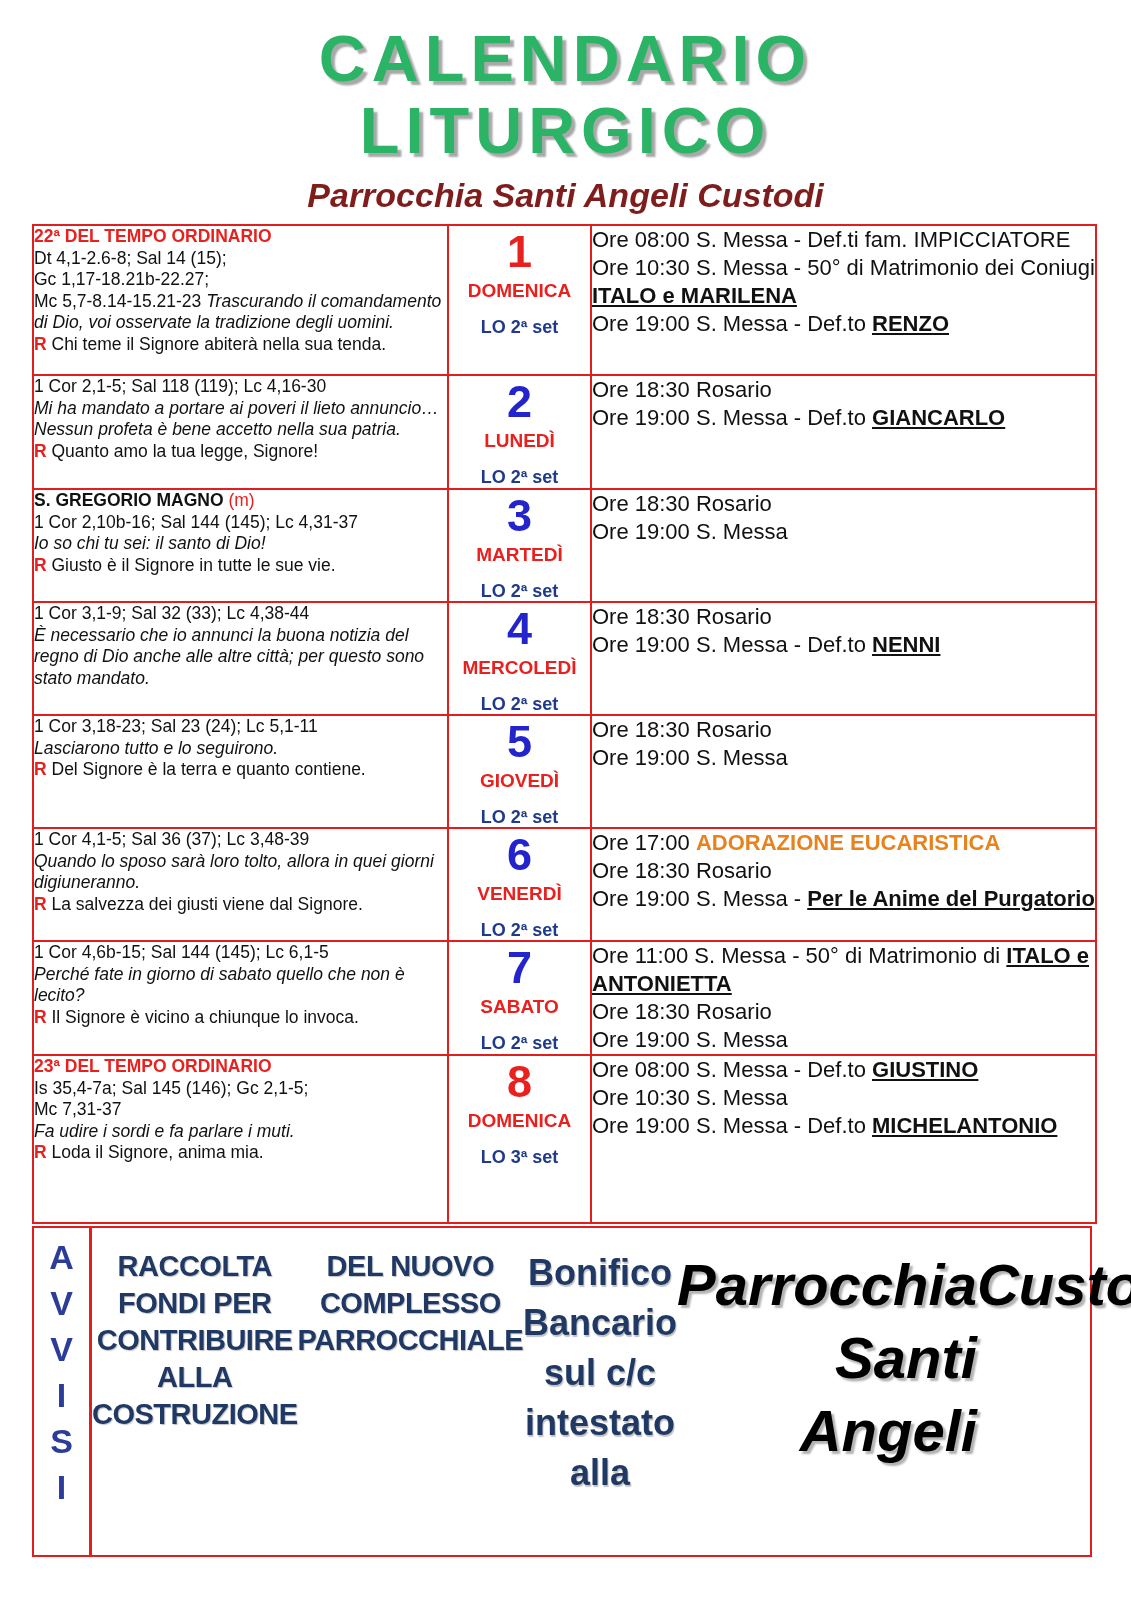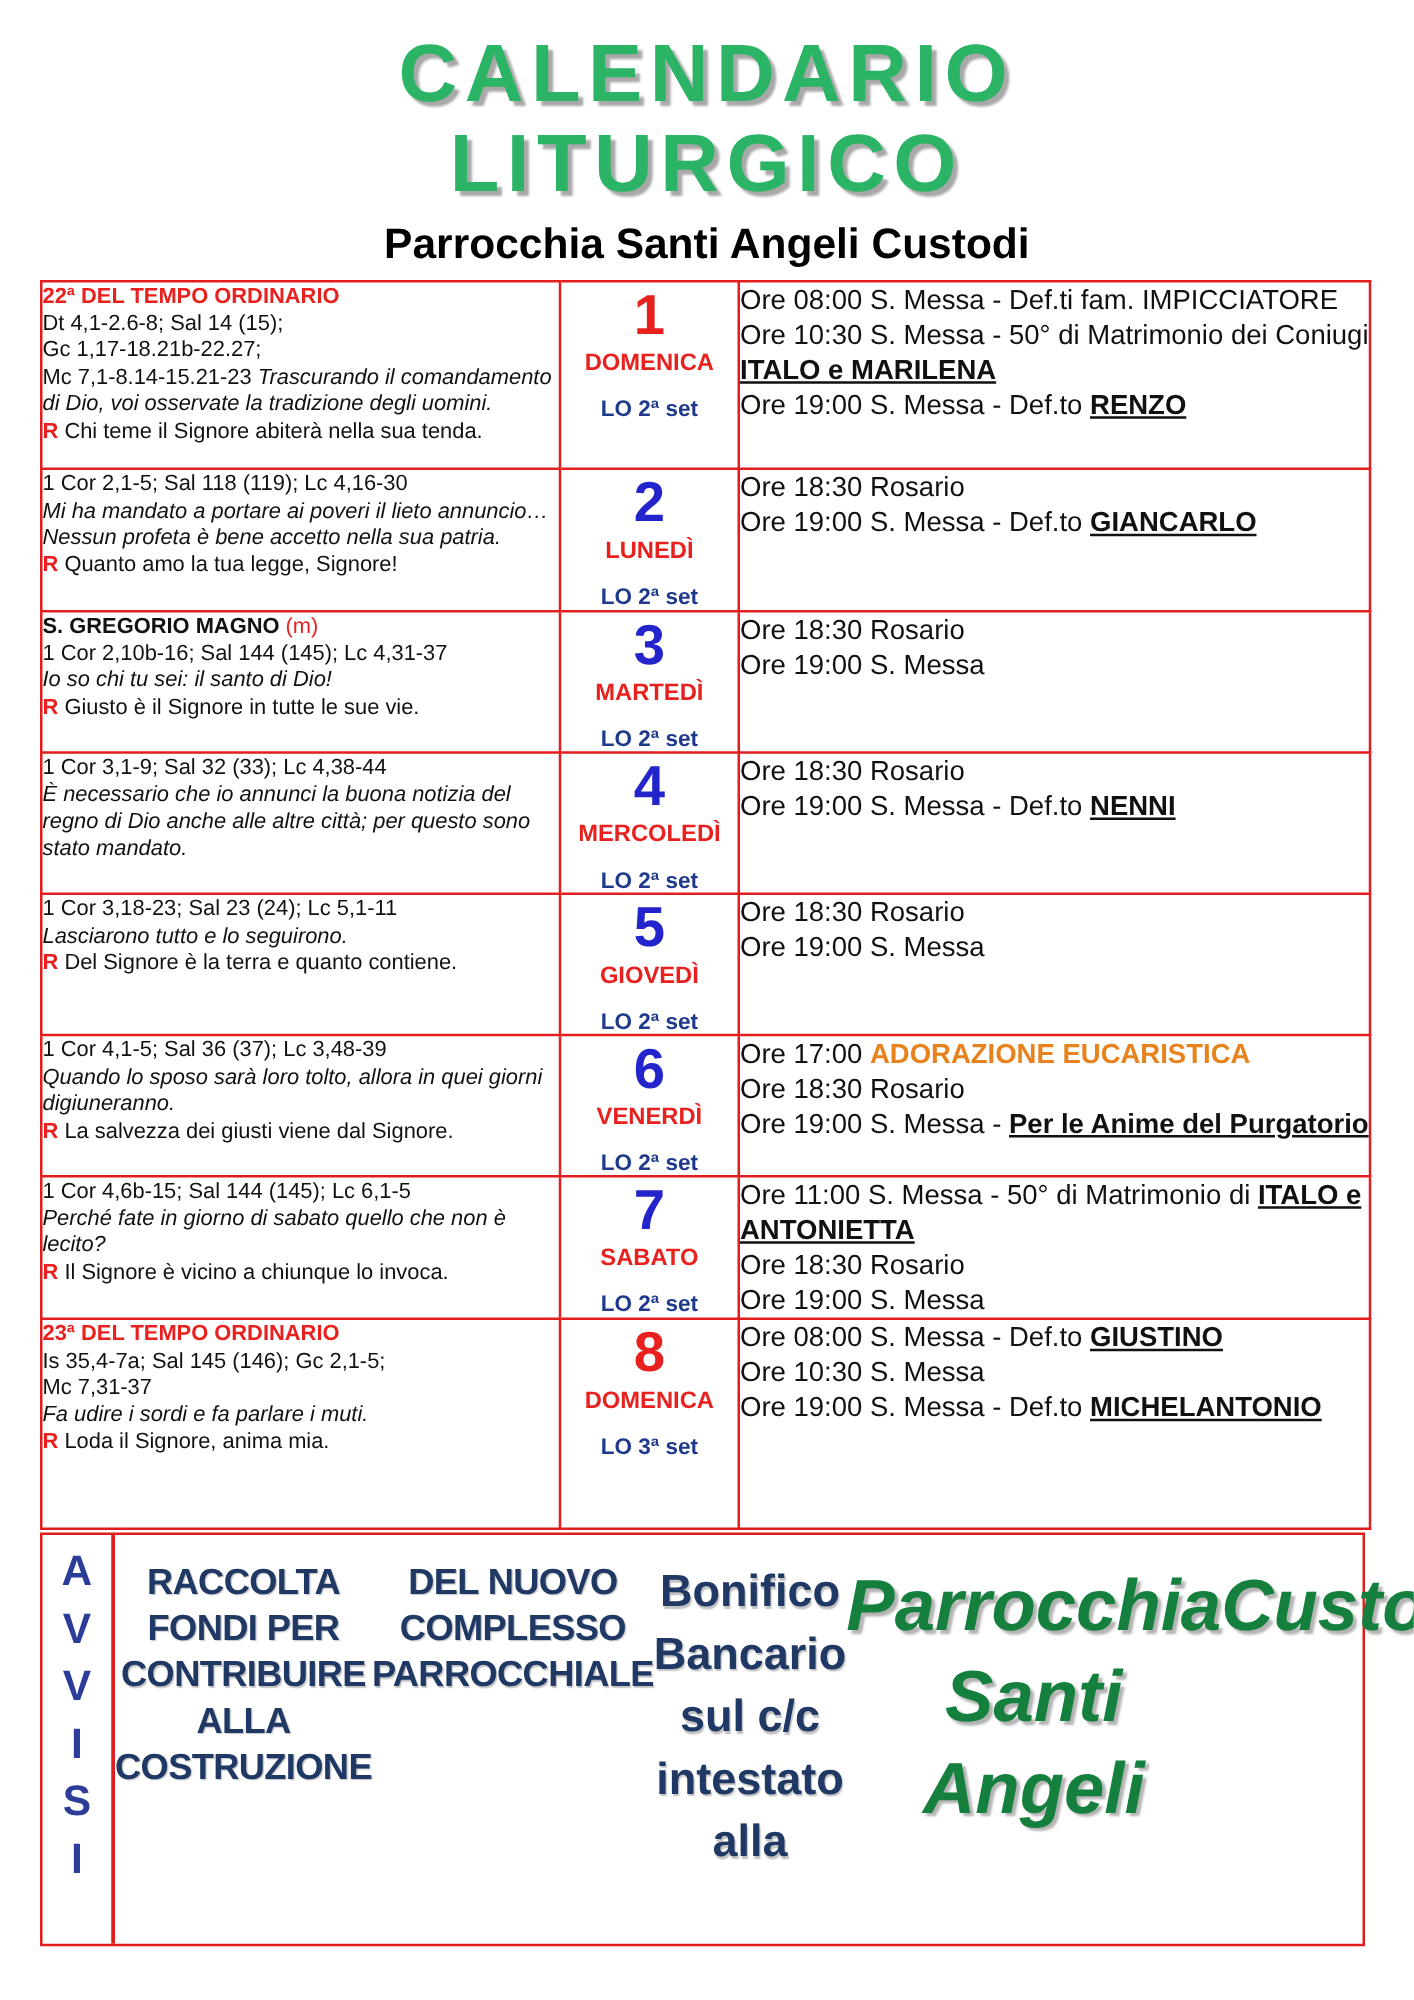--- a/index.html
+++ b/index.html
@@ -13,21 +13,21 @@
 
   
   .header{text-align:center;padding-top:24px;}
   .title-line{
     font-size:65px;font-weight:bold;letter-spacing:6px;
     color:#2bb466;line-height:70px;
     text-shadow:4px 4px 2px #a8a8a8;
   }
   .title-line.second{margin-top:2px;}
   .subtitle{
-    font-size:34px;font-weight:bold;color:#000000;
+    font-size:34px;font-weight:bold;font-style:italic;color:#7f1d1d;
     margin-top:10px;line-height:38px;
   }
 
   
   table.cal{
     border-collapse:collapse;
     margin:10px 0 0 32px;
     table-layout:fixed;
     width:1063px;
     border:2px solid #e21d1d;
@@ -93,23 +93,24 @@
   }
   .notice-line-1,.notice-line-2{
     color:#1f3864;font-weight:bold;font-size:29px;line-height:37px;
     letter-spacing:-0.5px;text-shadow:1px 1px 1px #c2c2c2;
   }
   .notice-line-3{
     color:#1f3864;font-weight:bold;font-size:36px;line-height:50px;
     text-shadow:1px 2px 1px #c2c2c2;
   }
   .parish-name{
-    color:#15803d;font-weight:bold;font-style:italic;
+    color:#000000;font-weight:bold;font-style:italic;
     font-size:58px;line-height:73px;
     text-shadow:3px 3px 2px #b3b3b3;
+    text-align:right;
   }
   .iban-bar{
     margin-top:auto;
     margin-right:24px;
     background:#bef264;
     text-align:left;
     padding:5px 2px 7px 6px;
     font-size:46px;font-weight:bold;color:#c00000;
     letter-spacing:-1.5px;line-height:48px;
     white-space:nowrap;
@@ -131,21 +132,21 @@
       <col class="c-readings">
       <col class="c-day">
       <col class="c-masses">
     </colgroup>
     <tbody>
         <tr>
       <td class="readings">
             <div class="line"><span class="seg-hr">22ª DEL TEMPO ORDINARIO</span></div>
             <div class="line"><span>Dt 4,1-2.6-8; Sal 14 (15);</span></div>
             <div class="line"><span>Gc 1,17-18.21b-22.27;</span></div>
-            <div class="line"><span>Mc 7,1-8.14-15.21-23 </span><span class="seg-i">Trascurando il comandamento di Dio, voi osservate la tradizione degli uomini.</span></div>
+            <div class="line"><span>Mc 5,7-8.14-15.21-23 </span><span class="seg-i">Trascurando il comandamento di Dio, voi osservate la tradizione degli uomini.</span></div>
             <div class="line"><span class="seg-R">R</span><span> Chi teme il Signore abiterà nella sua tenda.</span></div>
           </td>
       <td class="day-cell">
         <div class="day-inner">
           <div class="day-number red">1</div>
           <div class="day-name">DOMENICA</div>
           <div class="day-lo">LO 2ª set</div>
         </div>
       </td>
       <td class="masses">

